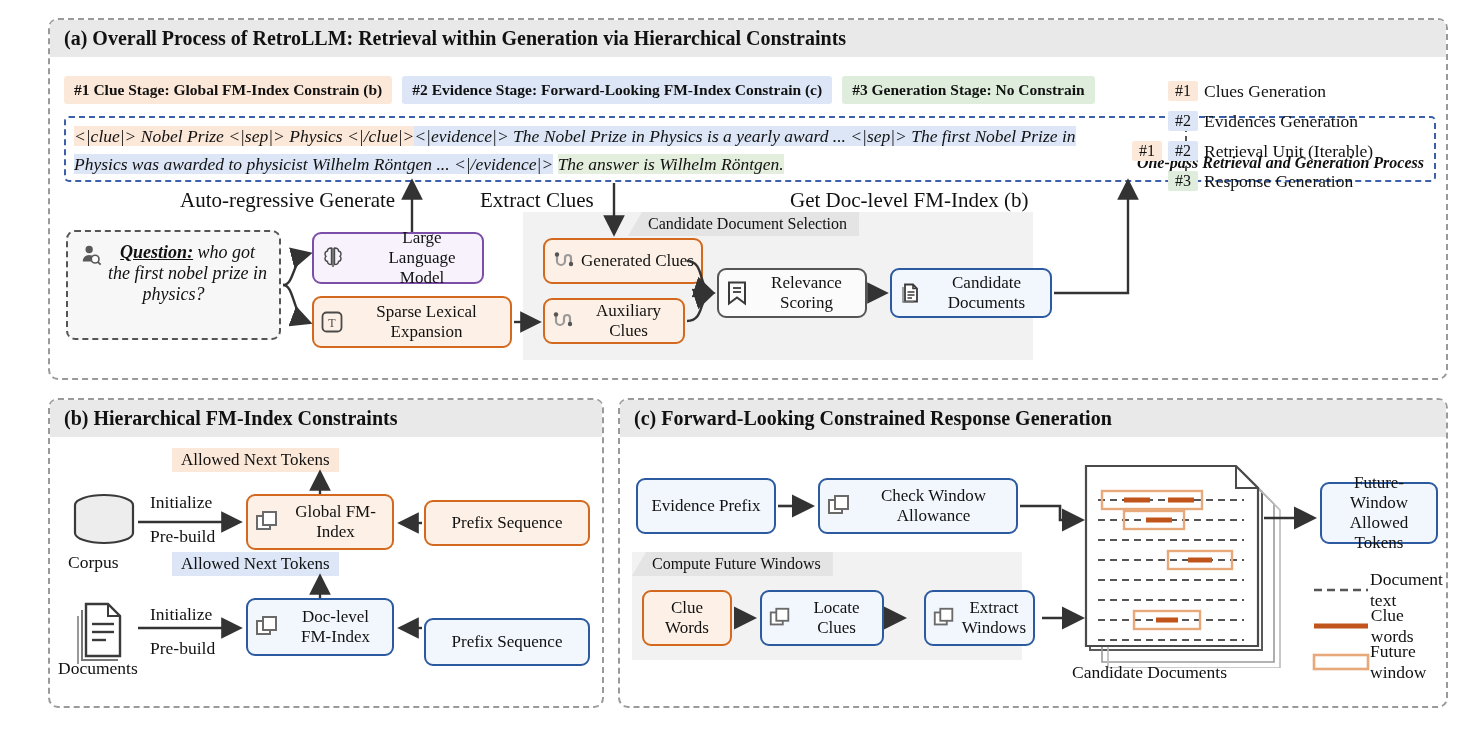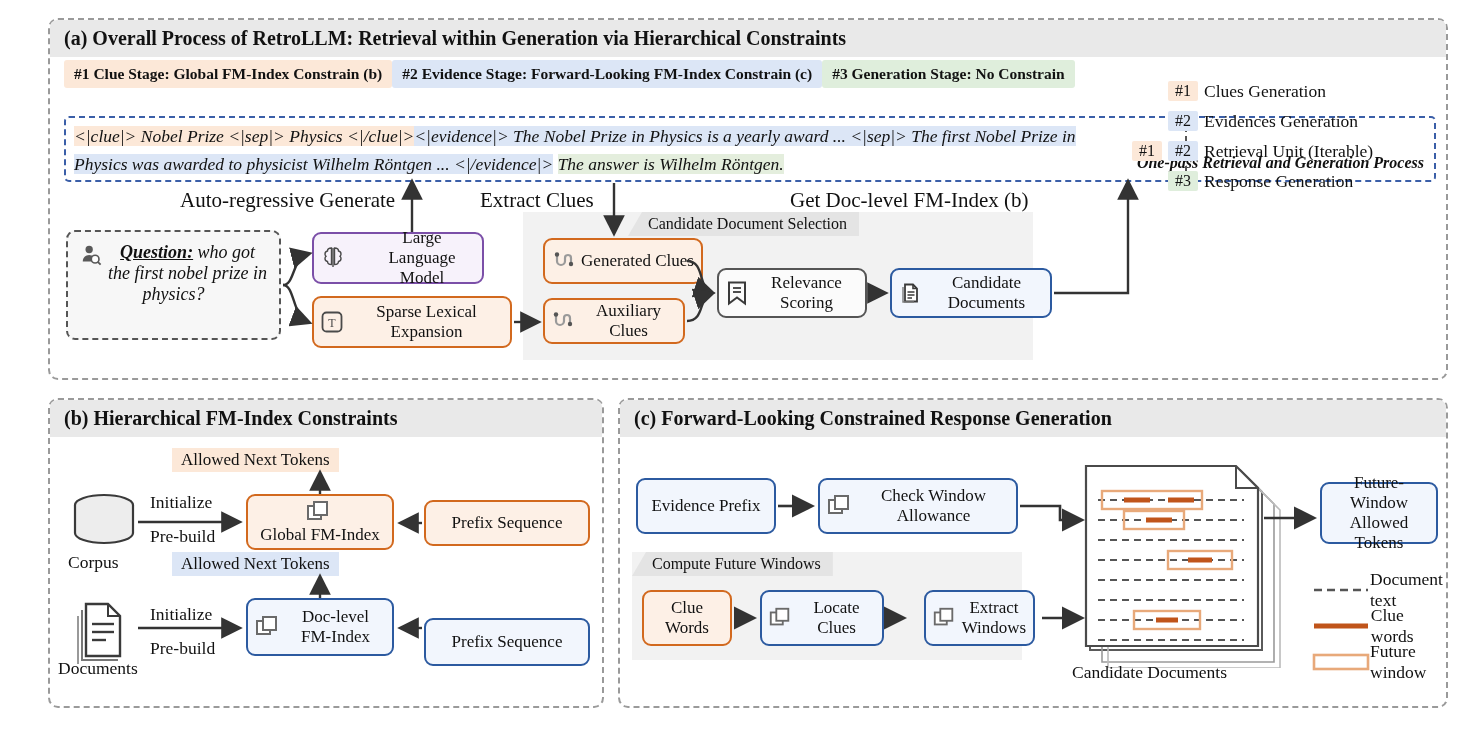--- a/index.html
+++ b/index.html
@@ -19,21 +19,21 @@
   }
   .panel-head {
     background:#e9e9e9;
     font-weight:bold;
     font-size:20px;
     padding:7px 14px;
     border-radius:7px 7px 0 0;
   }
   
   #panelA { left:48px; top:18px; width:1400px; height:362px; }
-  .stage-row { position:absolute; left:14px; top:40px; width:1372px; display:flex; }
+  .stage-row { position:absolute; left:14px; top:56px; width:1372px; display:flex; gap:10px; }
   .stage {
     font-weight:bold; font-size:15.5px;
     padding:5px 10px; border-radius:3px; white-space:nowrap;
   }
   .st-clue { background:#fce8d8; }
   .st-evid { background:#dce6f6; }
   .st-gen  { background:#dfeedc; }
 
   .gen-box {
     position:absolute; left:14px; top:96px; width:1372px; height:66px;
@@ -283,21 +283,21 @@
       <path d="M6 18v50h36" fill="none" stroke="#999" stroke-width="2"></path>
     </svg>
   </div>
   <div class="cap" style="left:8px; top:258px;">Documents</div>
 
   <div class="cap" style="left:100px; top:92px;">Initialize</div>
   <div class="cap" style="left:100px; top:126px;">Pre-build</div>
   <div class="cap" style="left:100px; top:204px;">Initialize</div>
   <div class="cap" style="left:100px; top:238px;">Pre-build</div>
 
-  <div class="node n-orange" style="left:196px; top:94px; width:148px; height:56px;flex-direction:column;">
+  <div class="node n-orange" style="left:196px; top:94px; width:148px; height:56px;">
     <span class="icon">
       <svg width="26" height="26" viewBox="0 0 26 26">
         <rect x="3" y="7" width="13" height="13" fill="#fff" stroke="#6a6a6a" stroke-width="2"></rect>
         <rect x="9" y="3" width="13" height="13" fill="#fff" stroke="#6a6a6a" stroke-width="2"></rect>
       </svg>
     </span>
     <span>Global FM-Index</span>
   </div>
 
   <div class="node n-blue" style="left:196px; top:198px; width:148px; height:58px;">

